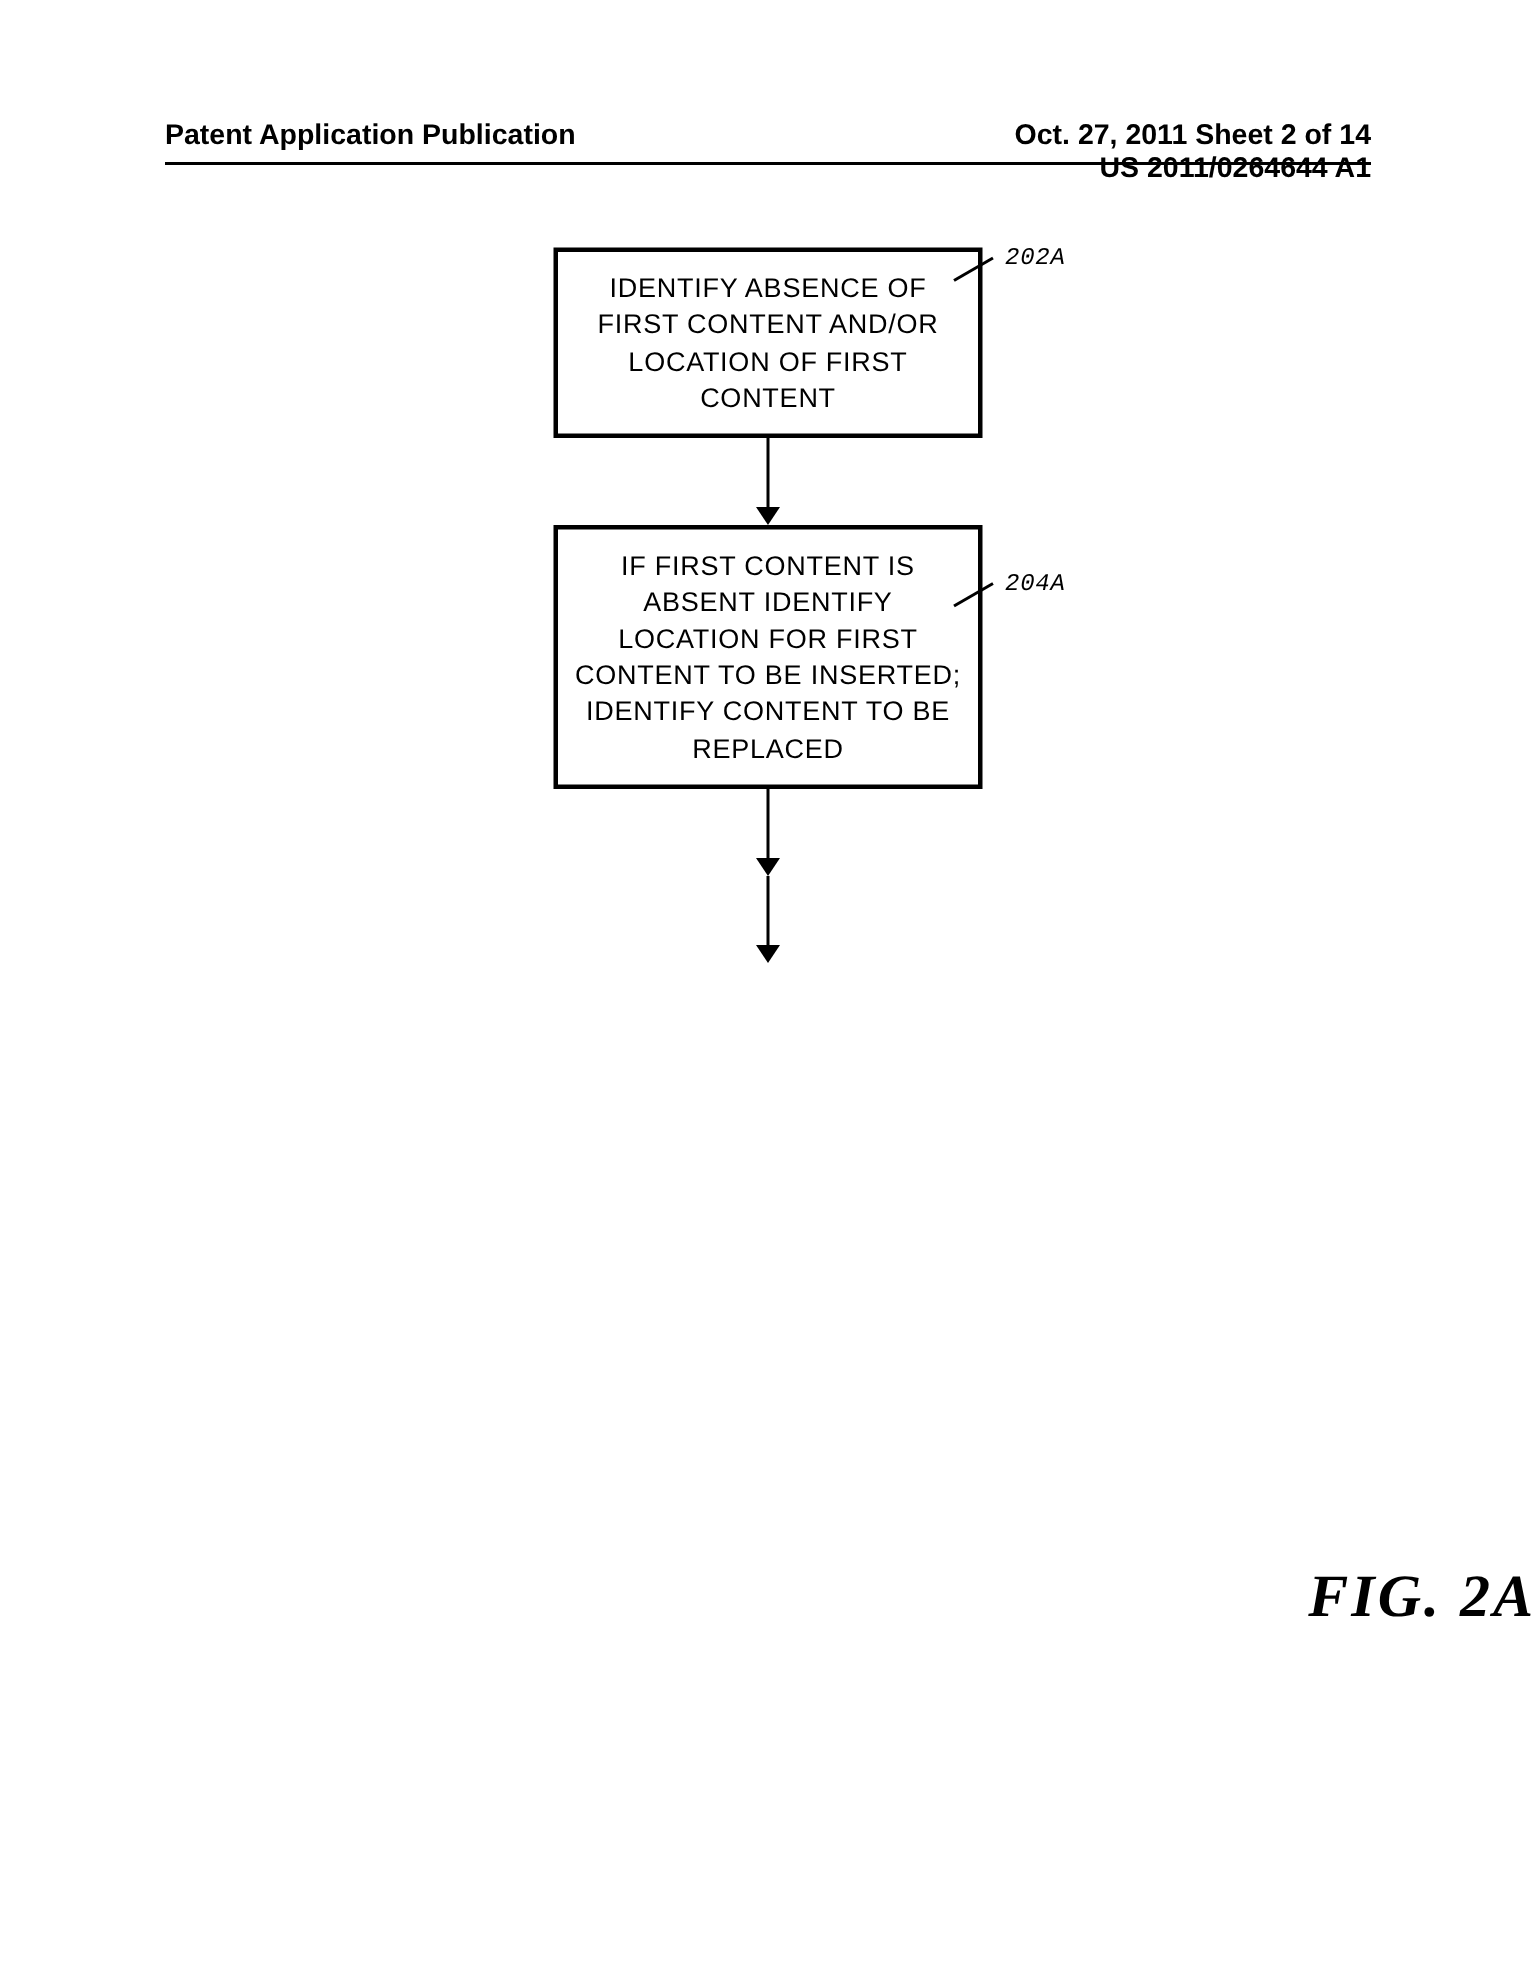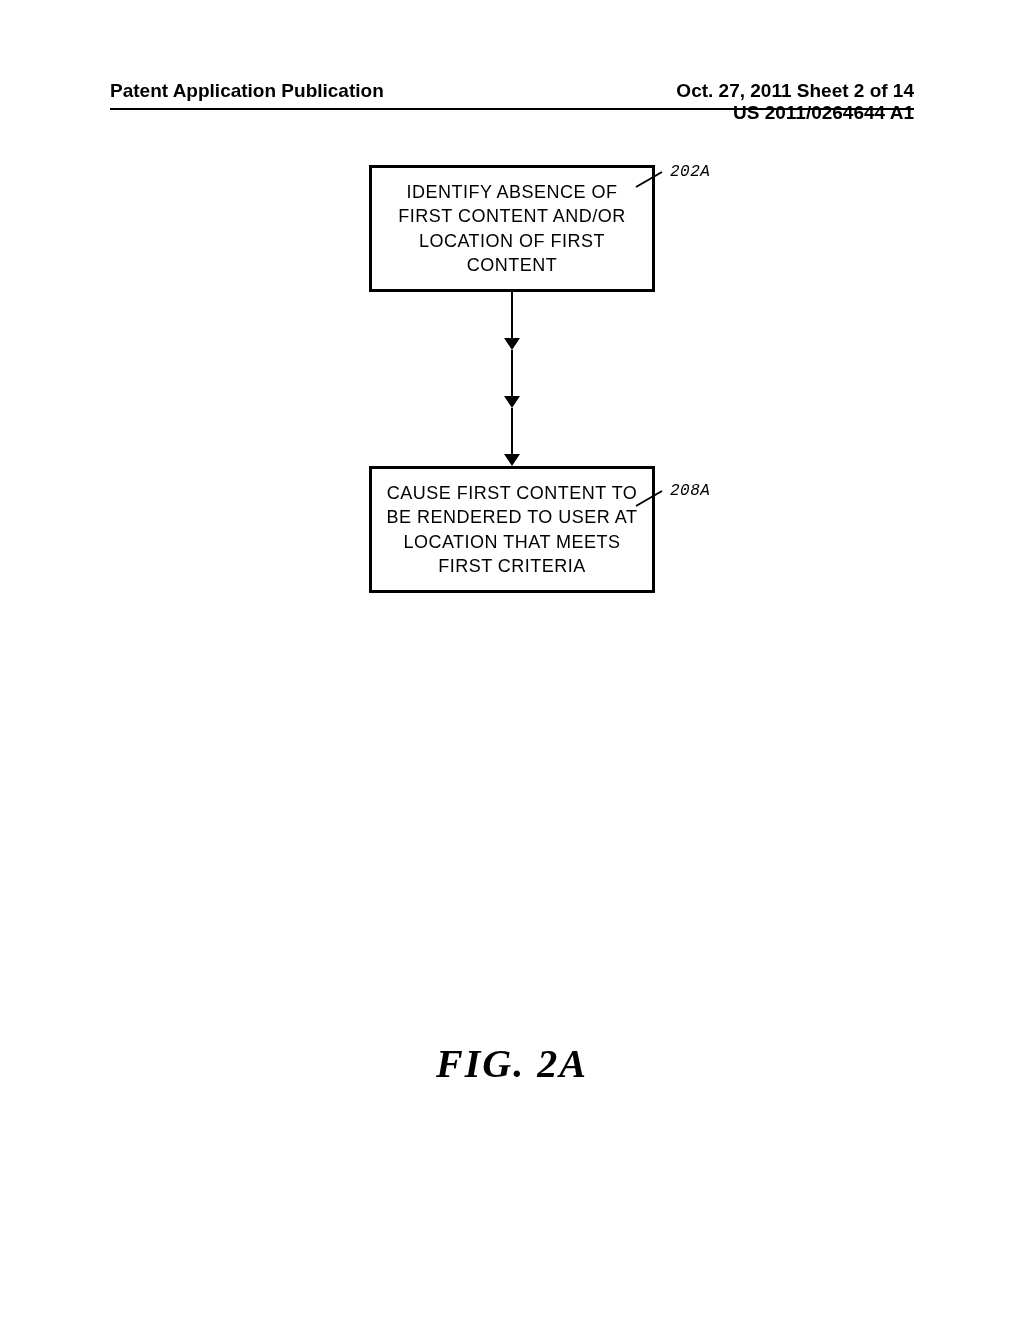--- a/index.html
+++ b/index.html
@@ -87,21 +87,21 @@
   }
   .leader {
     position: absolute;
     border-top: 2px solid #000;
     transform-origin: left center;
   }
   .fig {
     position: absolute;
     top: 1040px;
     width: 1024px;
-    text-align: center;
+    text-align: right;
     font-family: "Times New Roman", serif;
     font-style: italic;
     font-weight: bold;
     font-size: 40px;
     letter-spacing: 2px;
   }
 </style>
 </head>
 <body>
 
@@ -120,35 +120,35 @@
       <span>IDENTIFY ABSENCE OF FIRST CONTENT AND/OR LOCATION OF FIRST CONTENT</span>
       <div class="leader" style="top:18px; left:264px; width:30px; transform:rotate(-30deg);"></div>
       <div class="label" style="top:-6px; left:298px;">202A</div>
     </div>
 
     <div class="arrow">
       <div class="shaft"></div>
         <div class="head"></div>
     </div>
 
+    <div class="box">
+      <span>IF FIRST CONTENT IS ABSENT IDENTIFY LOCATION FOR FIRST CONTENT TO BE INSERTED; IDENTIFY CONTENT TO BE REPLACED</span>
+      <div class="leader" style="top:50px; left:264px; width:30px; transform:rotate(-30deg);"></div>
+      <div class="label" style="top:26px; left:298px;">204A</div>
+    </div>
 
     <div class="arrow">
       <div class="shaft"></div>
         <div class="head"></div>
     </div>
 
 
     <div class="arrow">
       <div class="shaft"></div>
         <div class="head"></div>
     </div>
 
-    <div class="box">
-      <span>CAUSE FIRST CONTENT TO BE RENDERED TO USER AT LOCATION THAT MEETS FIRST CRITERIA</span>
-      <div class="leader" style="top:36px; left:264px; width:30px; transform:rotate(-30deg);"></div>
-      <div class="label" style="top:12px; left:298px;">208A</div>
-    </div>
 
   </div>
 
   <div class="fig">FIG.  2A</div>
 
 </div>
 
 </body></html>

